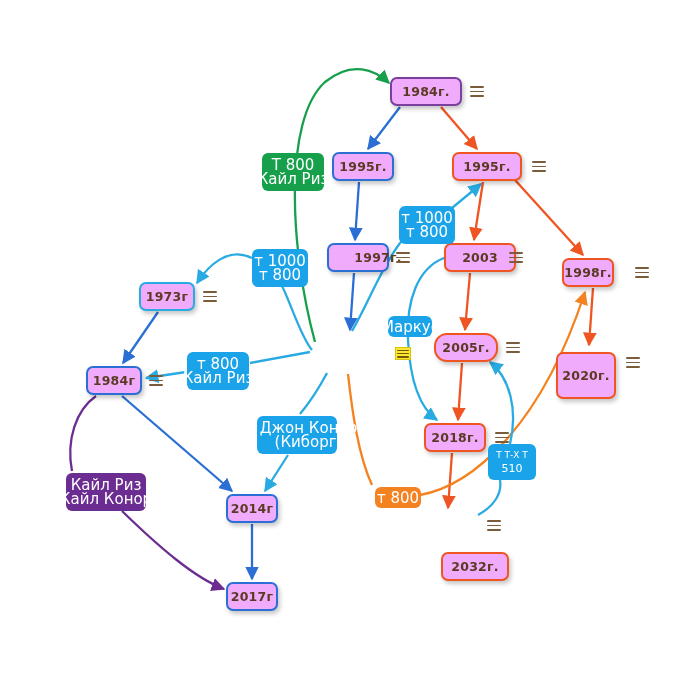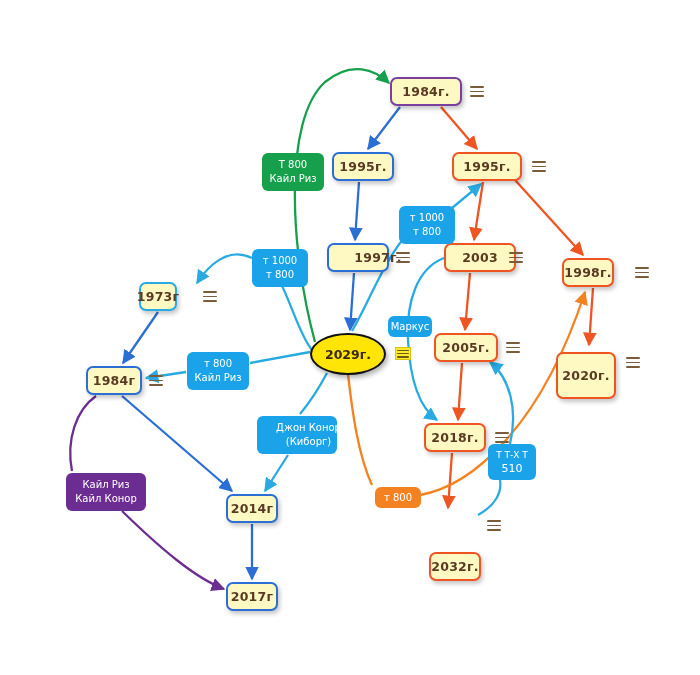--- a/index.html
+++ b/index.html
@@ -5,21 +5,21 @@
   html,body{margin:0;padding:0;background:#ffffff;}
   body{width:700px;height:675px;font-family:"DejaVu Sans","Liberation Sans",sans-serif;}
   #stage{position:relative;width:700px;height:675px;overflow:hidden;background:#fff;}
   #edges{position:absolute;left:0;top:0;width:700px;height:675px;}
 
   
   .node{
     position:absolute;
     box-sizing:border-box;
     display:flex;align-items:center;justify-content:center;
-    background:#fef9c3;
+    background:#f0abfc;
     border:2px solid #2b6fd4;
     border-radius:7px;
     color:#5a3a22;
     font-size:12.5px;
     font-weight:bold;
     letter-spacing:.2px;
     white-space:nowrap;
     box-shadow:2px 3px 4px rgba(0,0,0,.22);
   }
   .node.blue{border-color:#2b6fd4;}
@@ -37,21 +37,21 @@
   .burger.yellow{background:#ffe82e;border:1px solid #d8c20a;width:16px;height:13px;padding:1.5px 1px;box-sizing:border-box;}
   .burger.yellow i{background:#6b5a10;}
 
   
   .chip{
     position:absolute;
     box-sizing:border-box;
     display:flex;flex-direction:column;align-items:center;justify-content:center;
     border-radius:6px;
     color:#ffffff;
-    font-size:10px;
+    font-size:15px;
     line-height:14px;
     text-align:center;
     padding:3px 7px;
     white-space:nowrap;
   }
   .chip.cyan{background:#1aa3e8;}
   .chip.green{background:#16a04b;}
   .chip.orange{background:#f58220;}
   .chip.violet{background:#6b2d91;}
 
@@ -191,30 +191,30 @@
 
   <div class="node red" style="left:562px;top:258px;width:52px;height:29px;">
     <span>1998г.</span>
   </div>
   <div class="burger" style="left:635px;top:267px;">
     <i></i>
       <i></i>
       <i></i>
     </div>
 
-  <div class="node lightblue" style="left:139px;top:282px;width:38px;height:29px;">
+  <div class="node lightblue" style="left:139px;top:282px;width:56px;height:29px;">
     <span>1973г</span>
   </div>
   <div class="burger" style="left:203px;top:291px;">
     <i></i>
       <i></i>
       <i></i>
     </div>
 
-  <div class="node red" style="left:434px;top:333px;width:64px;height:29px;">
+  <div class="node red" style="left:434px;top:333px;width:64px;height:29px;border-radius:13px;">
     <span>2005г.</span>
   </div>
   <div class="burger" style="left:506px;top:342px;">
     <i></i>
       <i></i>
       <i></i>
     </div>
 
   <div class="node red" style="left:556px;top:352px;width:60px;height:47px;">
     <span>2020г.</span>
@@ -240,36 +240,33 @@
   <div class="burger" style="left:495px;top:432px;">
     <i></i>
       <i></i>
       <i></i>
     </div>
 
   <div class="node blue" style="left:226px;top:494px;width:52px;height:29px;">
     <span>2014г</span>
   </div>
 
-  <div class="node red" style="left:429px;top:511px;width:52px;height:29px;margin-top:41px;">
+  <div class="node red" style="left:441px;top:511px;width:68px;height:29px;margin-top:41px;">
     <span>2032г.</span>
   </div>
   <div class="burger" style="left:487px;top:520px;">
     <i></i>
       <i></i>
       <i></i>
     </div>
 
   <div class="node blue" style="left:226px;top:582px;width:52px;height:29px;">
     <span>2017г</span>
   </div>
 
-  <div class="root" style="left:310px;top:333px;width:76px;height:42px;">
-    <span>2029г.</span>
-  </div>
   <div class="burger yellow" style="left:395px;top:347px;">
     <i></i>
       <i></i>
       <i></i>
     </div>
 
   <div class="chip green" style="left:262px;top:153px;width:62px;height:38px;">
     <span>Т 800</span>
     <span>Кайл Риз</span>
   </div>

